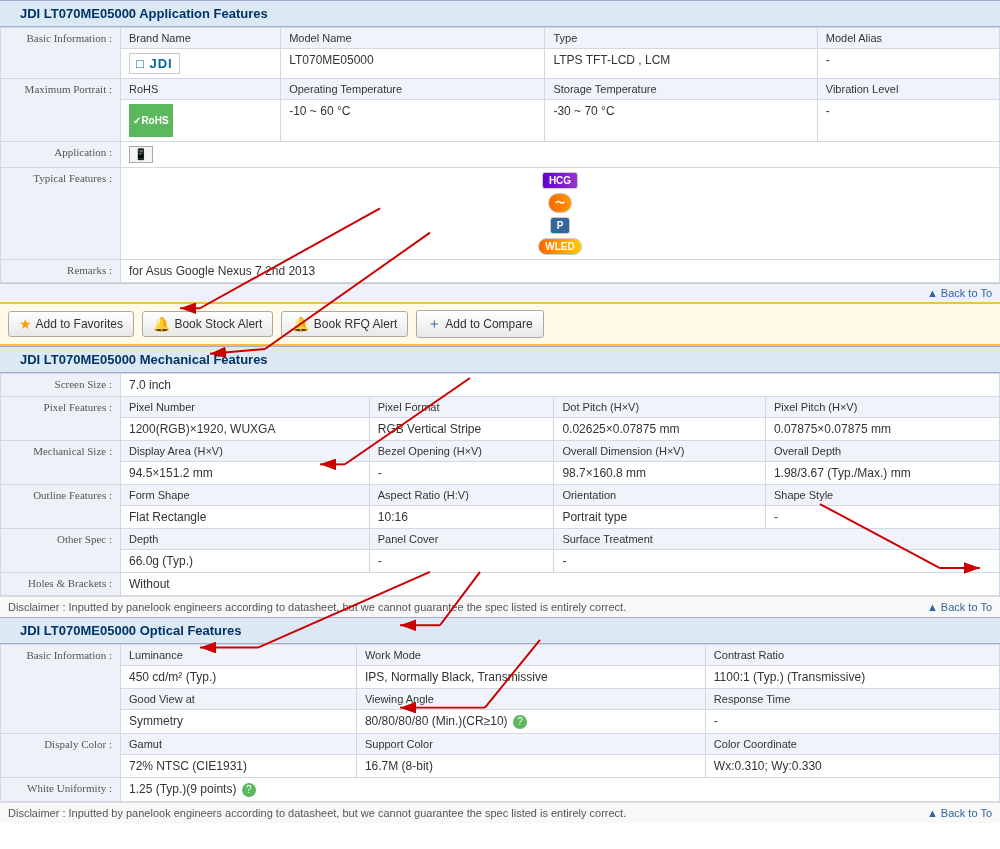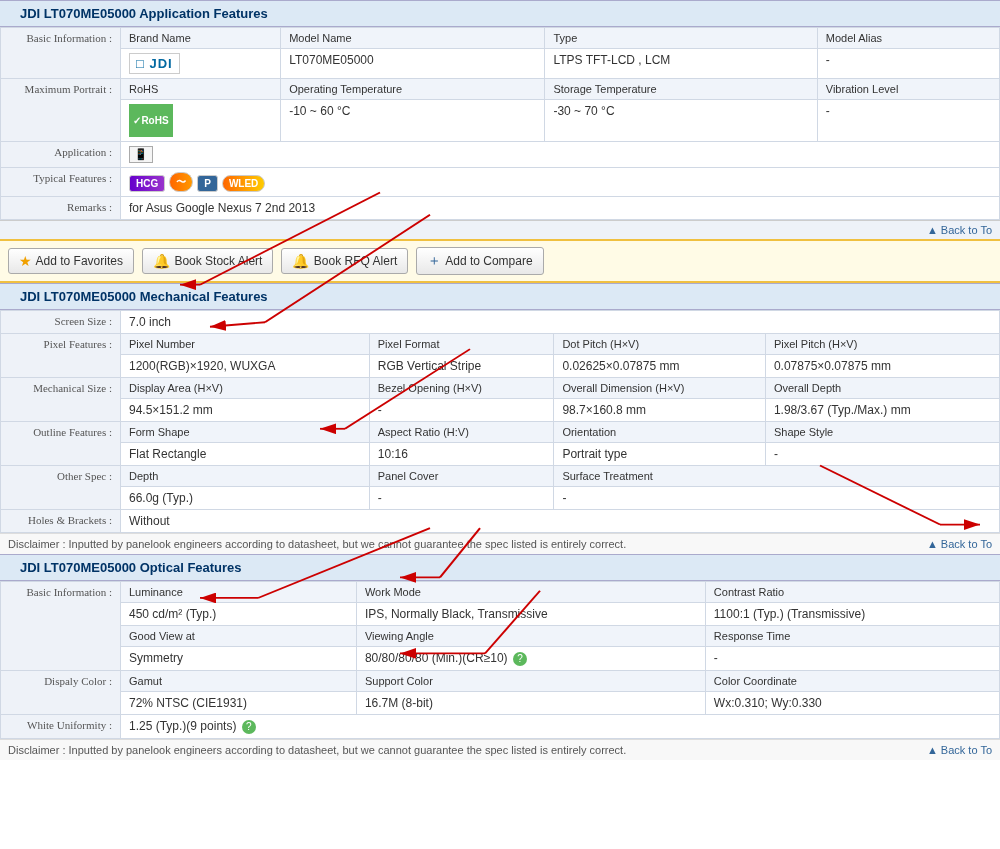--- a/index.html
+++ b/index.html
@@ -102,21 +102,22 @@
       padding: 2px 6px;
       font-size: 13px;
       font-weight: bold;
       color: #0369a1;
       letter-spacing: 1px;
     }
 
     .feature-icons {
       display: flex;
       gap: 4px;
-      align-items: flex-end;
+      align-items: center;
+      flex-direction: column;
     }
 
     .feat-icon {
       display: inline-flex;
       align-items: center;
       justify-content: center;
       border: 1px solid #ccc;
       border-radius: 3px;
       padding: 2px 6px;
       font-size: 10px;

